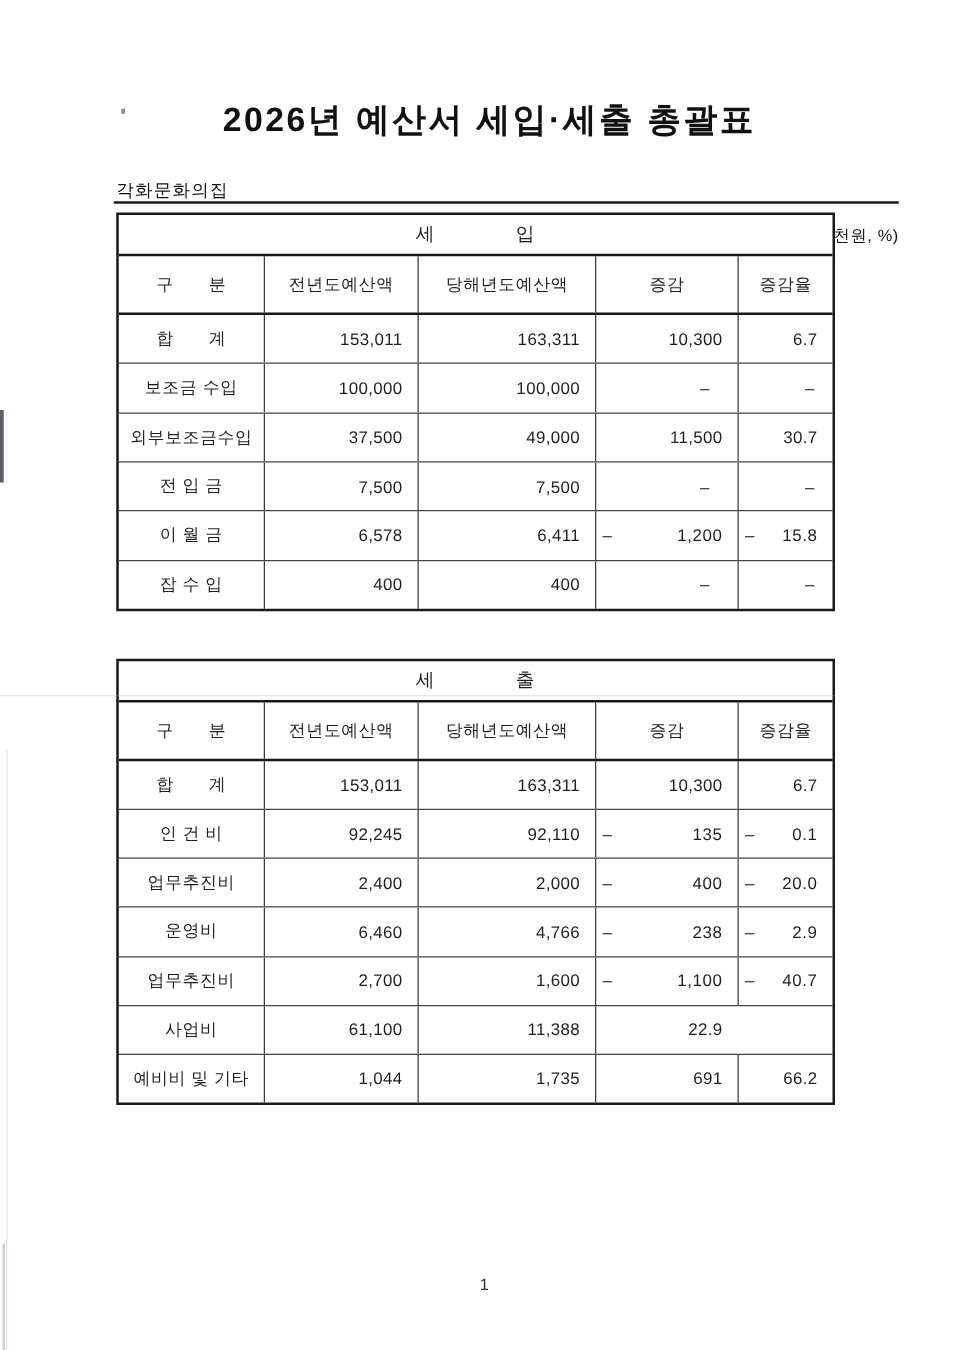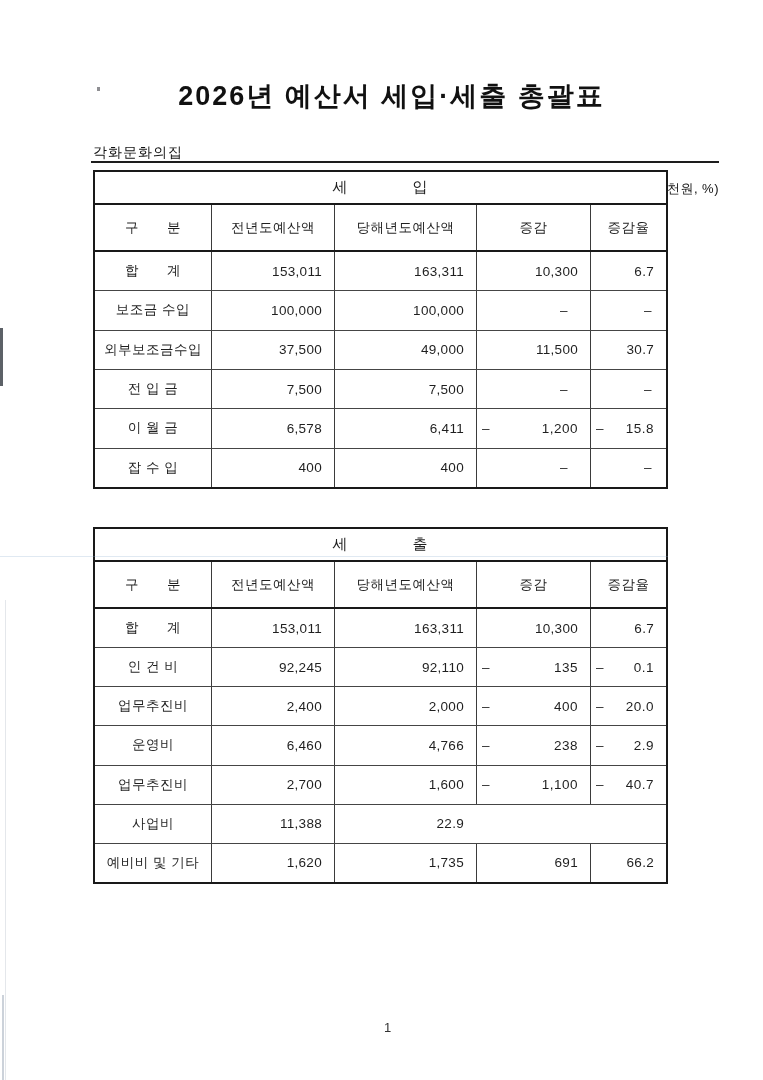--- a/index.html
+++ b/index.html
@@ -212,26 +212,27 @@
             <span class="minus">–</span>
             <span>1,100</span>
           </div>
           <div class="cell c4 split">
             <span class="minus">–</span>
             <span>40.7</span>
           </div>
         </div>
         <div class="t-row">
           <div class="cell c0">사업비</div>
+          <div class="cell c2 num">61,100</div>
           <div class="cell c3 num">11,388</div>
           <div class="cell c4 num">22.9</div>
         </div>
         <div class="t-row">
           <div class="cell c0">예비비 및 기타</div>
-          <div class="cell c1 num">1,620</div>
+          <div class="cell c1 num">1,044</div>
           <div class="cell c2 num">1,735</div>
           <div class="cell c3 num">691</div>
           <div class="cell c4 num">66.2</div>
         </div>
       </div>
     </section>
 
   <div class="page-number">1</div>
 
   <div class="speck"></div>

